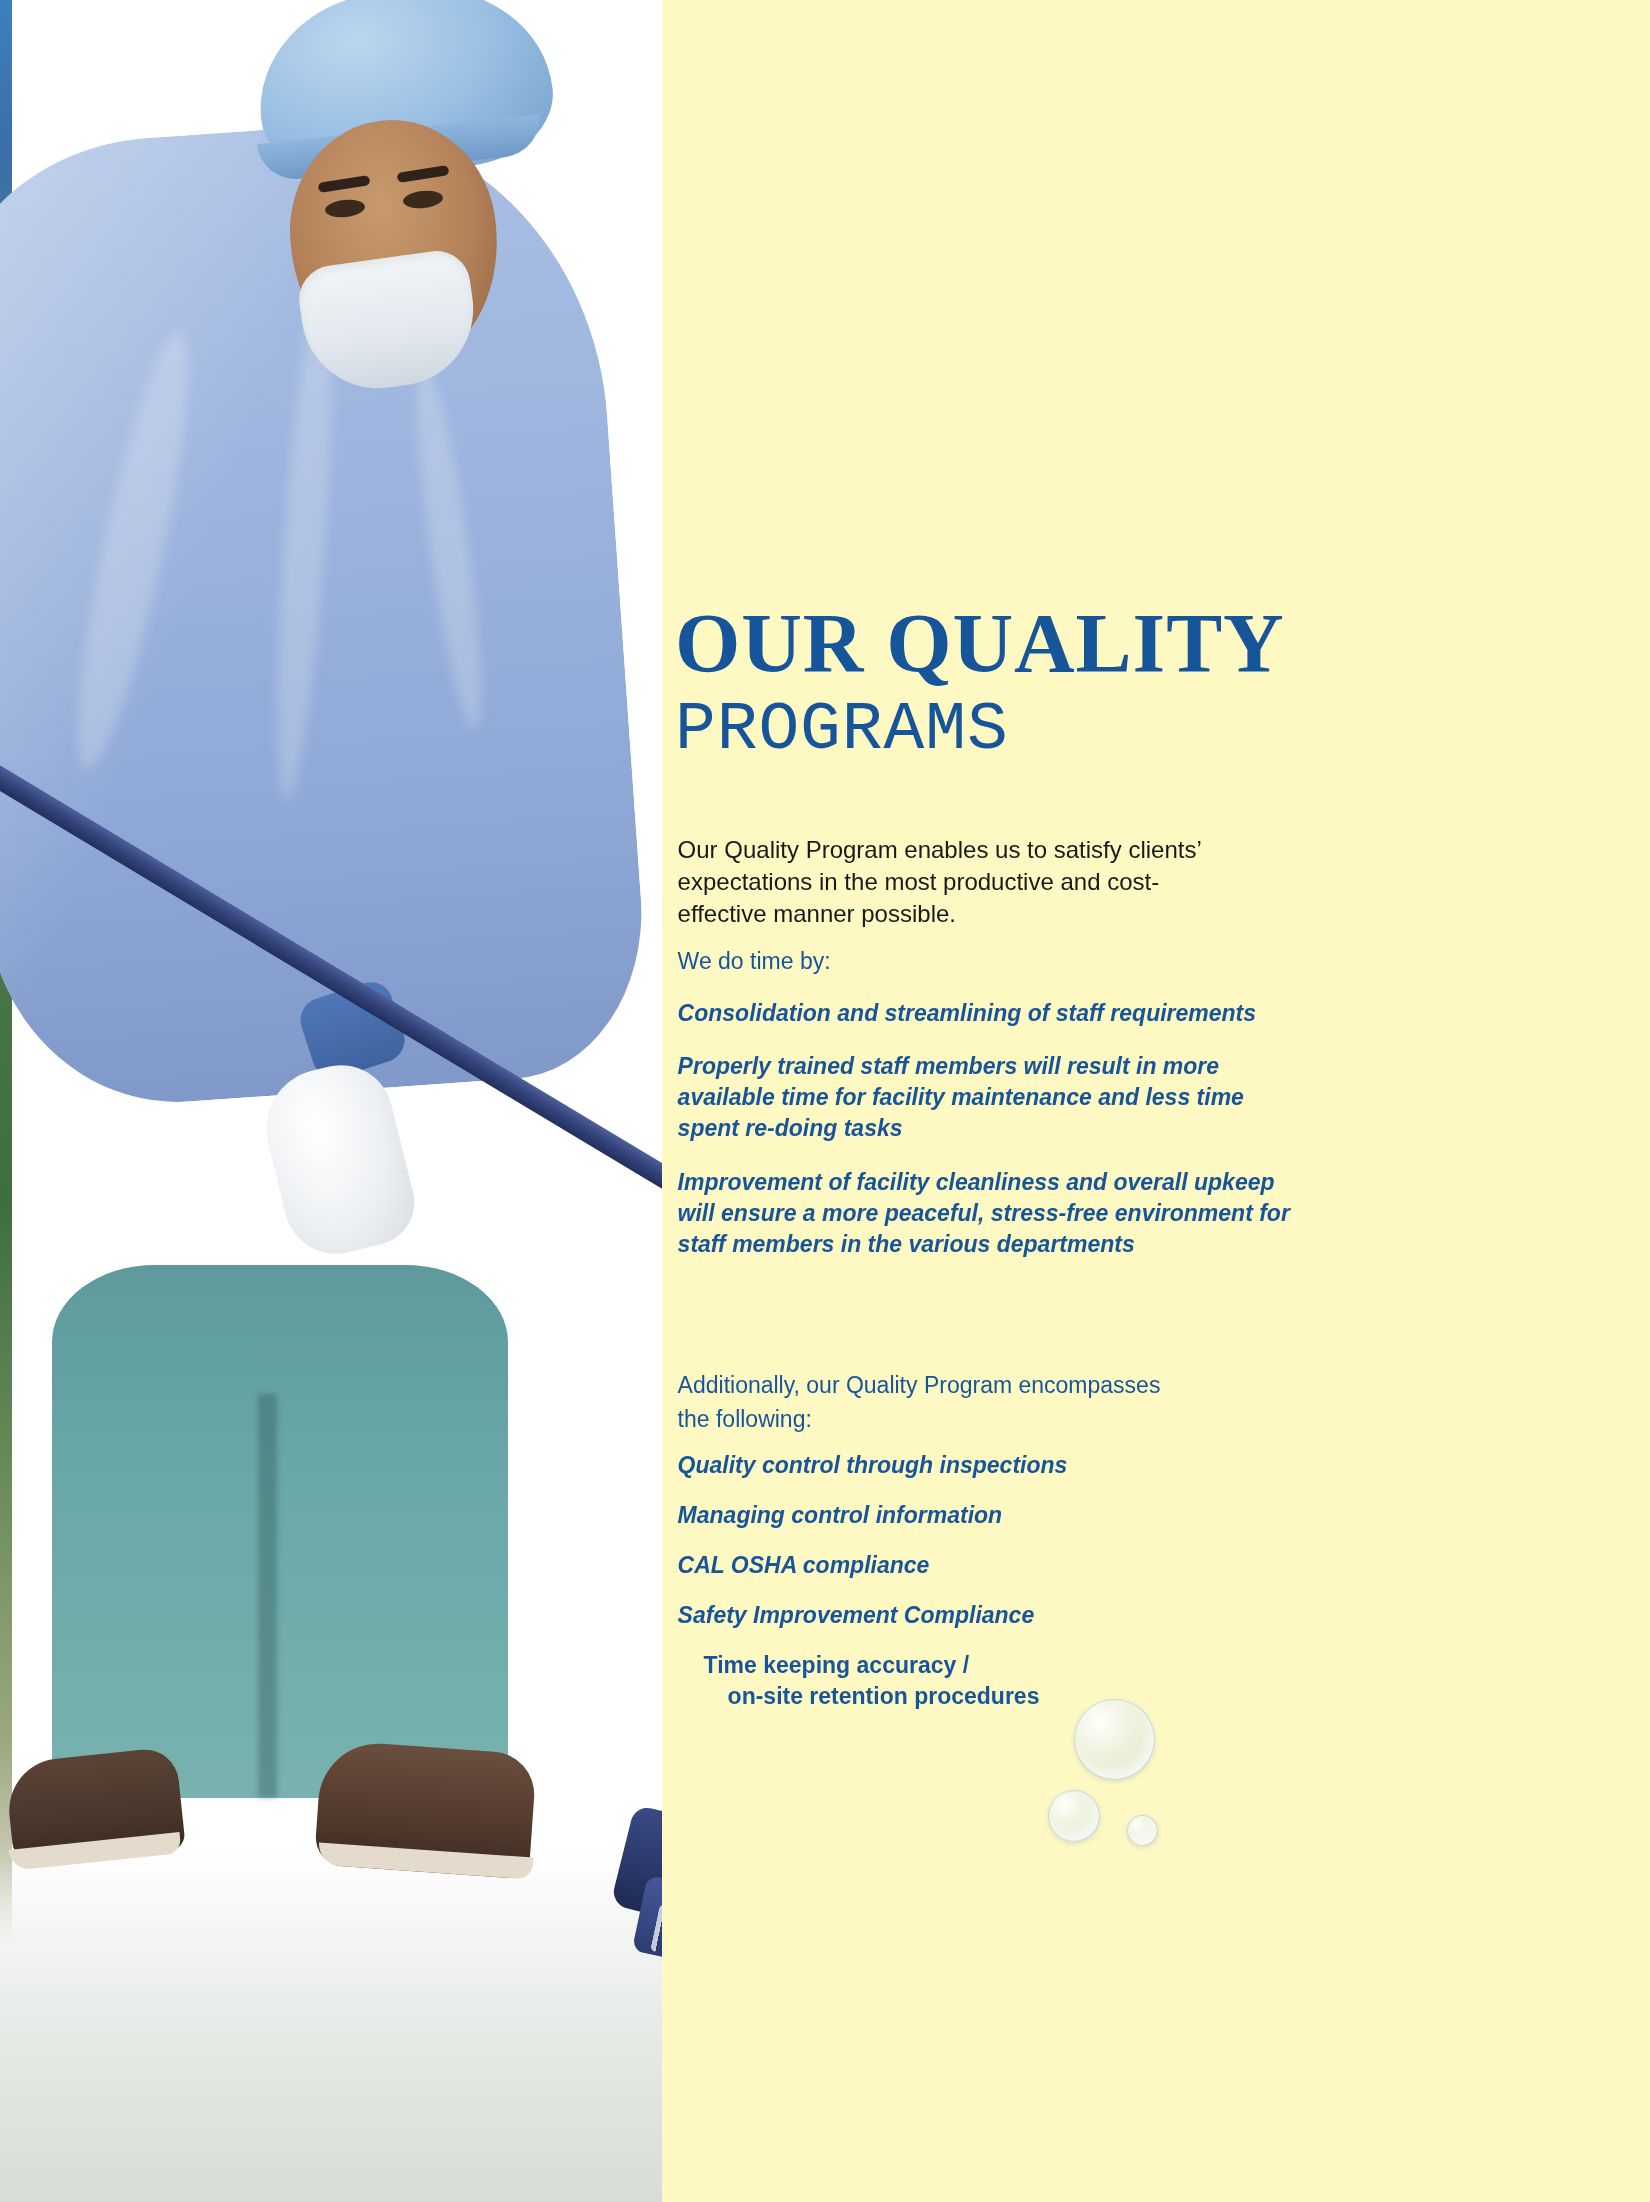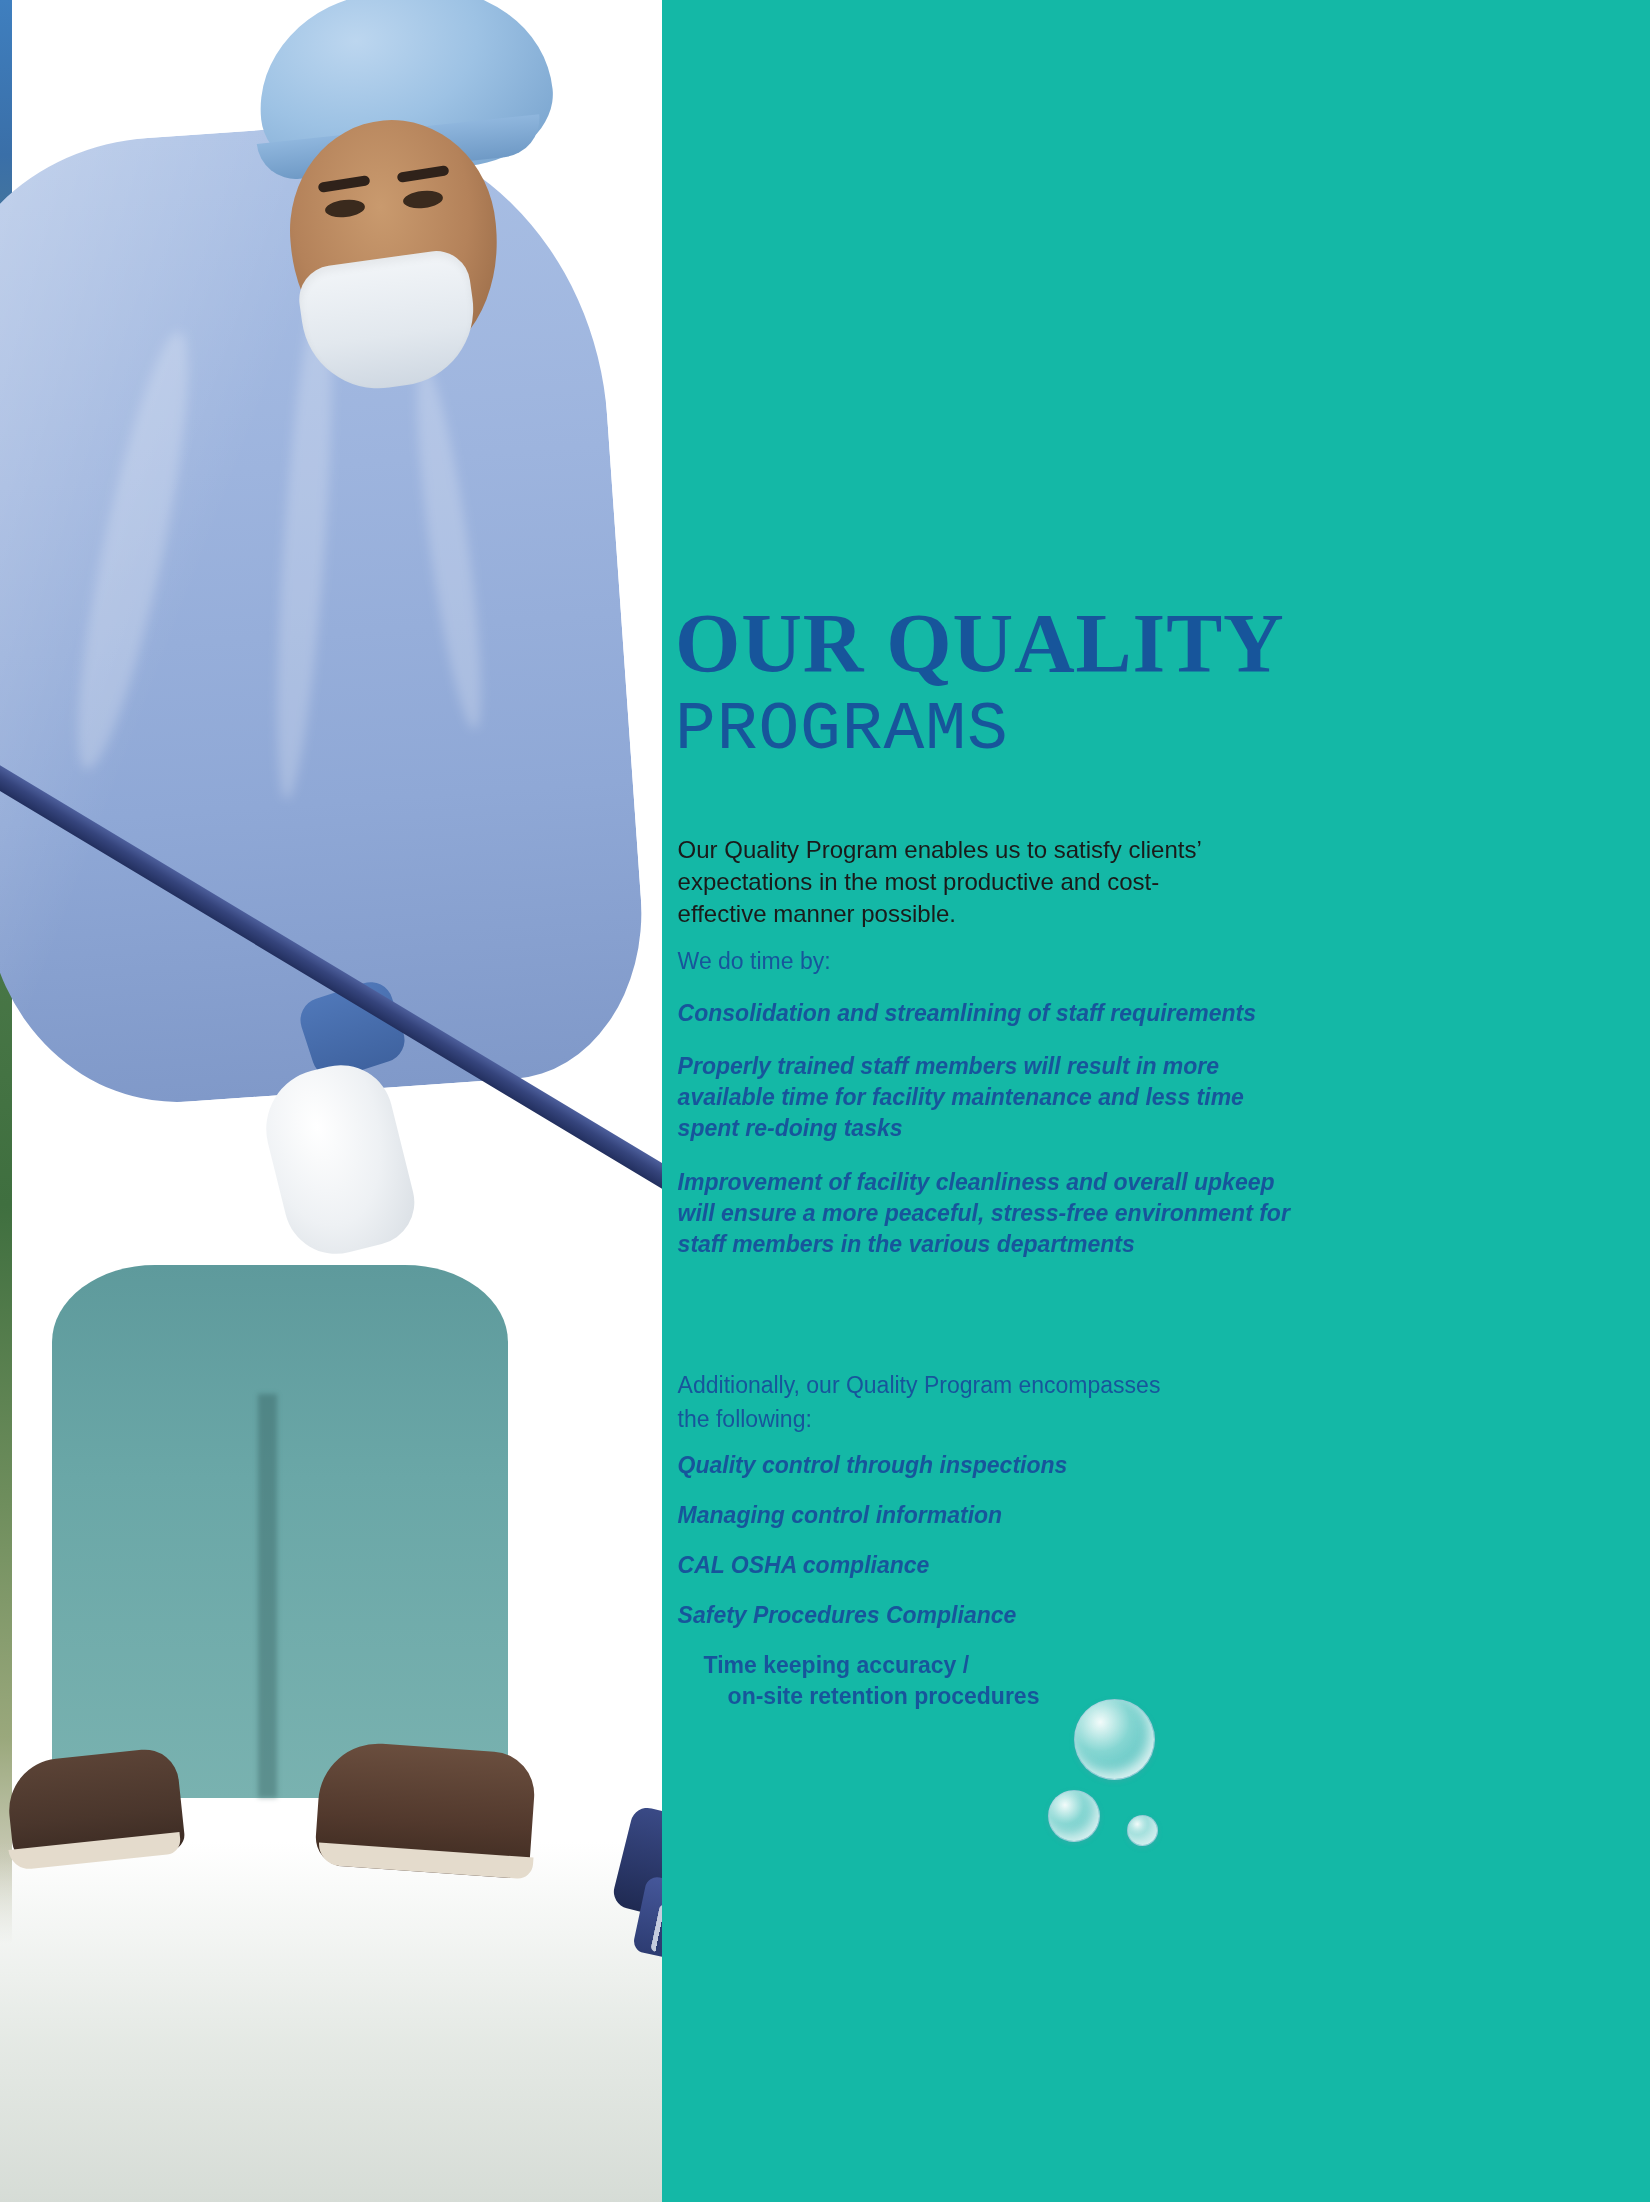--- a/index.html
+++ b/index.html
@@ -4,21 +4,21 @@
 <style>
   html, body {
     margin: 0;
     padding: 0;
     background: #ffffff;
   }
   .page {
     position: relative;
     width: 1650px;
     height: 2203px;
-    background: #14b8a6;
+    background: #fef9c3;
     overflow: hidden;
     font-family: "Liberation Sans", sans-serif;
   }
 
   
   .photo-panel {
     position: absolute;
     left: 0;
     top: 0;
     width: 662px;
@@ -366,21 +366,21 @@
       <div class="bullet">Properly trained staff members will result in more available time for facility maintenance and less time spent re-doing tasks</div>
       <div class="bullet">Improvement of facility cleanliness and overall upkeep will ensure a more peaceful, stress-free environment for staff members in the various departments</div>
     </div>
 
     <div class="addl">Additionally, our Quality Program encompasses the following:</div>
 
     <div class="bullets-b">
       <div class="bullet-b">Quality control through inspections</div>
       <div class="bullet-b">Managing control information</div>
       <div class="bullet-b">CAL OSHA compliance</div>
-      <div class="bullet-b">Safety Procedures Compliance</div>
+      <div class="bullet-b">Safety Improvement Compliance</div>
       <div class="bullet-last">
         <span>Time keeping accuracy /</span>
         <span class="indent2">on-site retention procedures</span>
       </div>
     </div>
 
   </div>
 </div>
 
 

